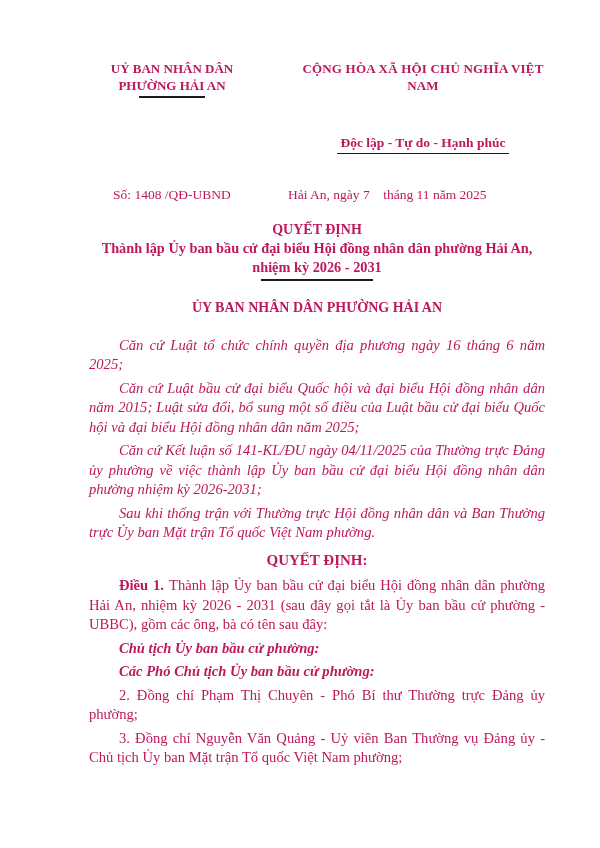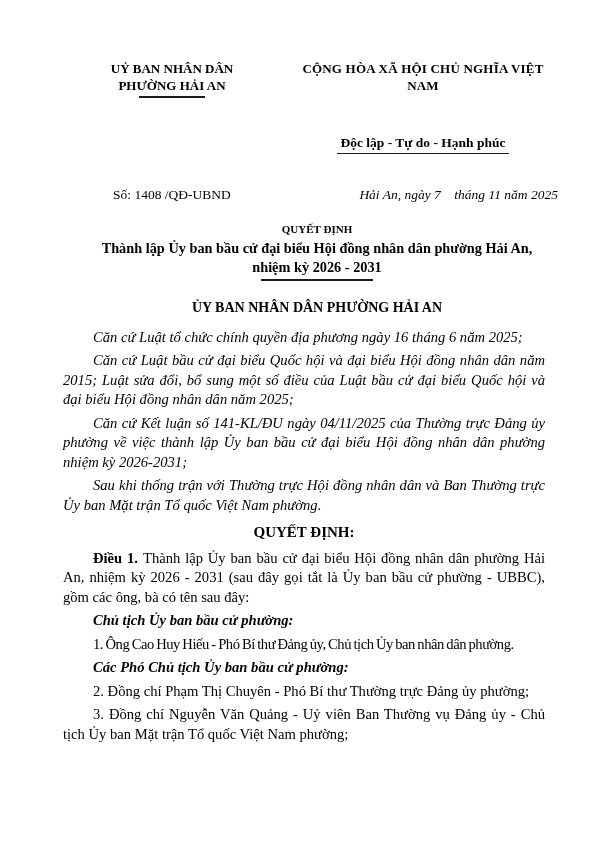--- a/index.html
+++ b/index.html
@@ -1,43 +1,43 @@
 <!DOCTYPE html>
 <html lang="vi"><head>
 <meta charset="utf-8">
 <style>
   html, body { margin: 0; padding: 0; background: #ffffff; }
   .page {
-    width: 600px; height: 848px; background: #ffffff; color: #000000;
+    width: 600px; height: 848px; background: #ffffff; color: #be185d;
     font-family: "Liberation Serif", "DejaVu Serif", serif;
     box-sizing: border-box; padding-top: 60px; overflow: hidden;
     margin: 0 auto; position: relative;
   }
   
   .hdr { display: flex; padding: 0 42px 0 56px; }
   .hdr-left { width: 232px; text-align: center; font-weight: bold; font-size: 13px; line-height: 17px; }
   .hdr-right { flex: 1; text-align: center; font-weight: bold; }
   .hdr-right .l1 { font-size: 13px; line-height: 17px; letter-spacing: 0.2px; }
   .hdr-right .l2 {
     font-size: 13.5px; line-height: 18px; display: inline-block;
     border-bottom: 1.5px solid #1b1b1b; padding: 0 3px 1px; margin-top: 40px;
   }
   .rule-left { width: 66px; height: 1.5px; background: #1b1b1b; margin: 2px auto 0; }
   .numrow { display: flex; padding: 0 42px 0 56px; margin-top: 32px; font-size: 13.5px; line-height: 18px; }
   .numrow .num { width: 232px; text-align: center; }
-  .numrow .date { flex: 1; text-align: right; font-style: italic; }
+  .numrow .date { flex: 1; text-align: left; }
   
   .titleblock { margin-top: 16px; text-align: center; padding-left: 89px; padding-right: 55px; }
-  .title-main { font-size: 11px; font-weight: bold; line-height: 19px; }
+  .title-main { font-size: 14px; font-weight: bold; line-height: 19px; }
   .title-sub { font-size: 14.3px; font-weight: bold; line-height: 18.5px; white-space: nowrap; }
   .title-sub2 { font-size: 14.3px; font-weight: bold; line-height: 18.5px; }
   .title-rule { width: 112px; height: 1.5px; background: #1b1b1b; margin: 3px auto 0; }
   .issuer { font-size: 14px; font-weight: bold; margin-top: 19px; }
   
-  .docbody { padding: 0 55px 0 63px; font-size: 14.6px; line-height: 19.5px; margin-top: 12px; }
+  .docbody { padding: 0 55px 0 89px; font-size: 14.6px; line-height: 19.5px; margin-top: 20px; }
   .p { text-align: justify; text-indent: 30px; margin: 0 0 4px 0; }
   .it { font-style: italic; }
   .dechead { text-align: center; font-weight: bold; font-size: 15px; margin: 8px 0 6px 0; }
   .sect { font-weight: bold; font-style: italic; text-indent: 30px; margin: 3px 0 4px 0; }
   .art-label { font-weight: bold; margin-right: 5px; }
   .condensed { letter-spacing: -0.45px; word-spacing: -0.8px; white-space: nowrap; text-align: left; }
 </style>
 </head>
 <body>
 
@@ -72,20 +72,19 @@
     <p class="p it">Căn cứ Luật tổ chức chính quyền địa phương ngày 16 tháng 6 năm 2025;</p>
     <p class="p it">Căn cứ Luật bầu cử đại biểu Quốc hội và đại biểu Hội đồng nhân dân năm 2015; Luật sửa đổi, bổ sung một số điều của Luật bầu cử đại biểu Quốc hội và đại biểu Hội đồng nhân dân năm 2025;</p>
     <p class="p it">Căn cứ Kết luận số 141-KL/ĐU ngày 04/11/2025 của Thường trực Đảng ủy phường về việc thành lập Ủy ban bầu cử đại biểu Hội đồng nhân dân phường nhiệm kỳ 2026-2031;</p>
     <p class="p it">Sau khi thống trận với Thường trực Hội đồng nhân dân và Ban Thường trực Ủy ban Mặt trận Tổ quốc Việt Nam phường.</p>
 
     <div class="dechead">QUYẾT ĐỊNH:</div>
 
     <p class="p"><span class="art-label">Điều 1.</span><span>Thành lập Ủy ban bầu cử đại biểu Hội đồng nhân dân phường Hải An, nhiệm kỳ 2026 - 2031 (sau đây gọi tắt là Ủy ban bầu cử phường - UBBC), gồm các ông, bà có tên sau đây:</span></p>
 
     <p class="sect">Chủ tịch Ủy ban bầu cử phường:</p>
-    <p class="p condensed">1. Ông Cao Huy Hiếu - Phó Bí thư Đảng ủy, Chủ tịch Ủy ban nhân dân phường.</p>
 
     <p class="sect">Các Phó Chủ tịch Ủy ban bầu cử phường:</p>
     <p class="p">2. Đồng chí Phạm Thị Chuyên - Phó Bí thư Thường trực Đảng ủy phường;</p>
     <p class="p">3. Đồng chí Nguyễn Văn Quảng - Uỷ viên Ban Thường vụ Đảng ủy - Chủ tịch Ủy ban Mặt trận Tổ quốc Việt Nam phường;</p>
   </div>
 
 </div>
 
 </body></html>

